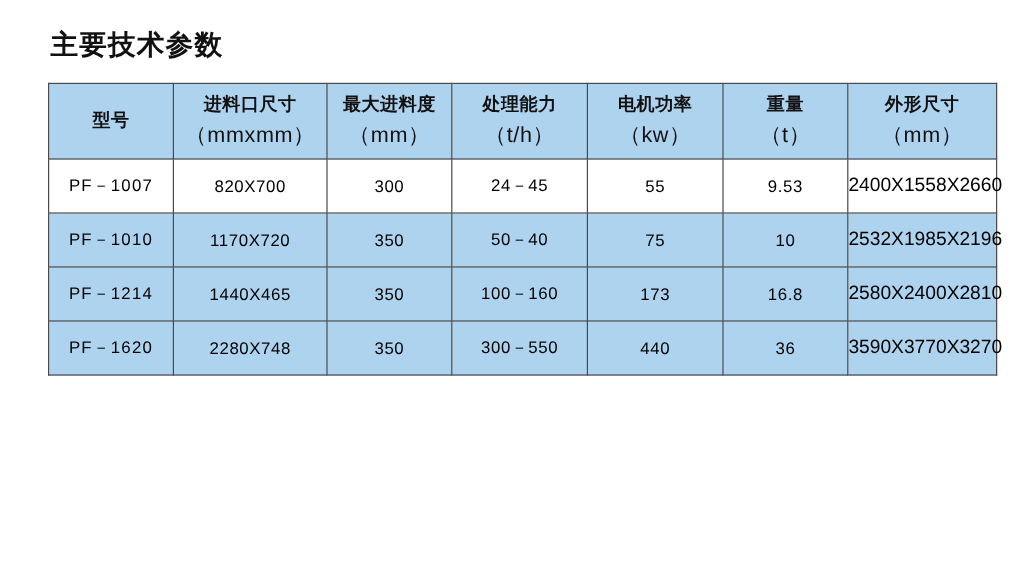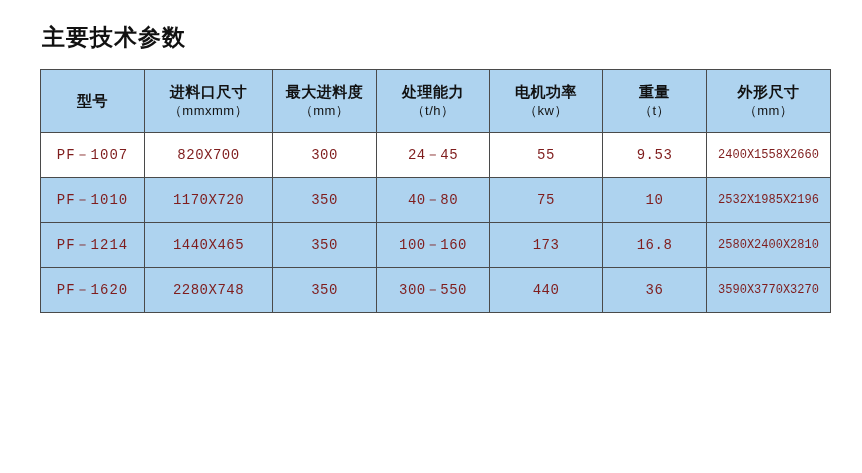--- a/index.html
+++ b/index.html
@@ -50,43 +50,42 @@
     line-height: 1.45;
   }
   .th-line1 {
     display: block;
     font-size: 15px;
     font-weight: bold;
     letter-spacing: 0.5px;
   }
   .th-line2 {
     display: block;
-    font-size: 13px;
+    font-size: 18px;
     letter-spacing: 0.5px;
   }
   tbody tr {
     height: 45px;
   }
   tbody tr.odd td {
     background: #ffffff;
   }
   tbody tr.even td {
     background: #aed3ef;
   }
   tbody td {
     font-size: 14px;
     letter-spacing: 0.5px;
-    color: #7f1d1d;
-    font-family: Liberation Mono, monospace;
+    color: #000000;
   }
   tbody td.col-model {
     letter-spacing: 1px;
   }
   tbody td.col-dim {
-    font-size: 12px;
+    font-size: 16px;
     letter-spacing: 0;
   }
   
   col.c0 { width: 104px; }
   col.c1 { width: 128px; }
   col.c2 { width: 104px; }
   col.c3 { width: 113px; }
   col.c4 { width: 113px; }
   col.c5 { width: 104px; }
   col.c6 { width: 124px; }
@@ -147,21 +146,21 @@
         <td>300</td>
         <td>24－45</td>
         <td>55</td>
         <td>9.53</td>
         <td class="col-dim">2400X1558X2660</td>
       </tr>
       <tr class="even">
         <td class="col-model">PF－1010</td>
         <td>1170X720</td>
         <td>350</td>
-        <td>40－80</td>
+        <td>50－40</td>
         <td>75</td>
         <td>10</td>
         <td class="col-dim">2532X1985X2196</td>
       </tr>
       <tr class="even">
         <td class="col-model">PF－1214</td>
         <td>1440X465</td>
         <td>350</td>
         <td>100－160</td>
         <td>173</td>

